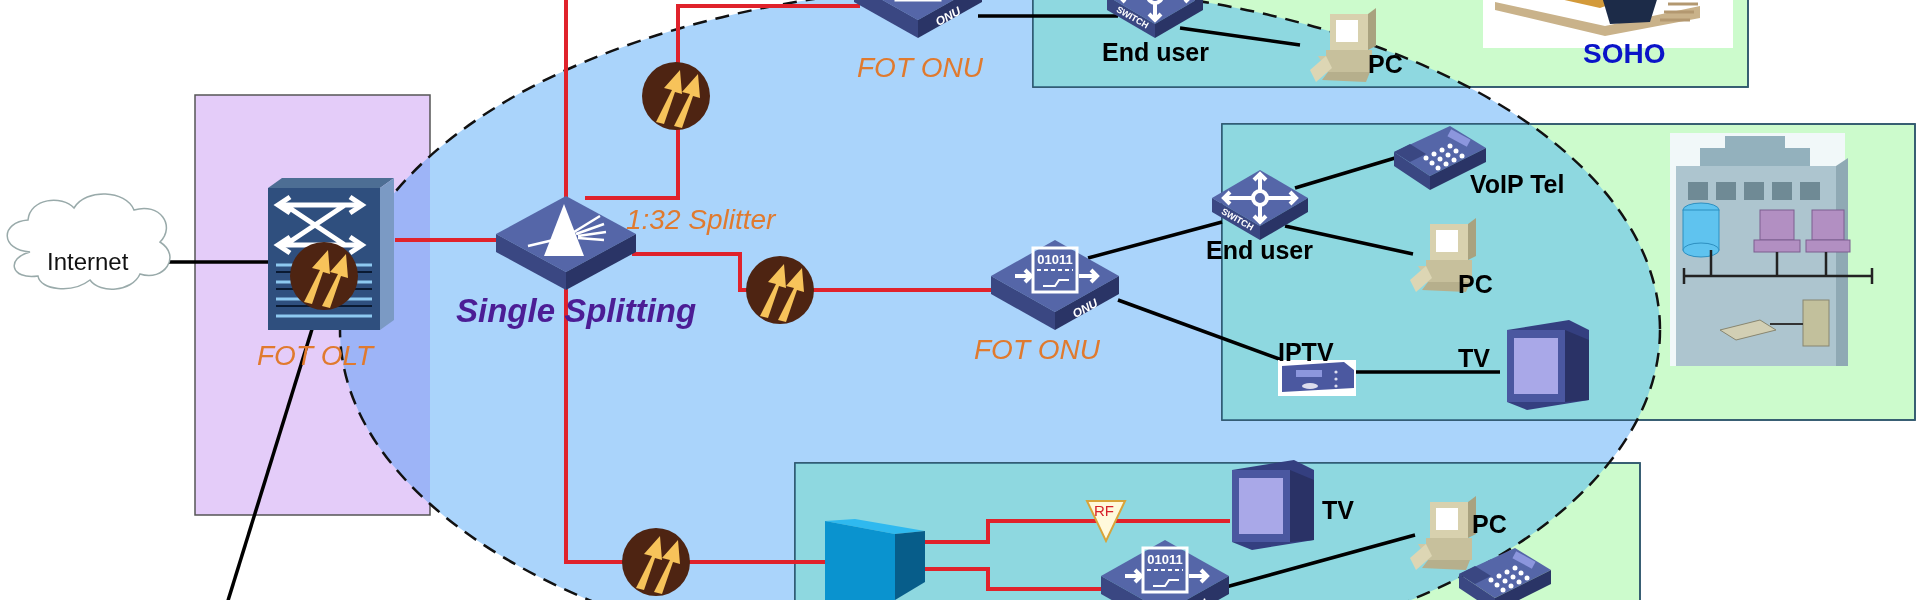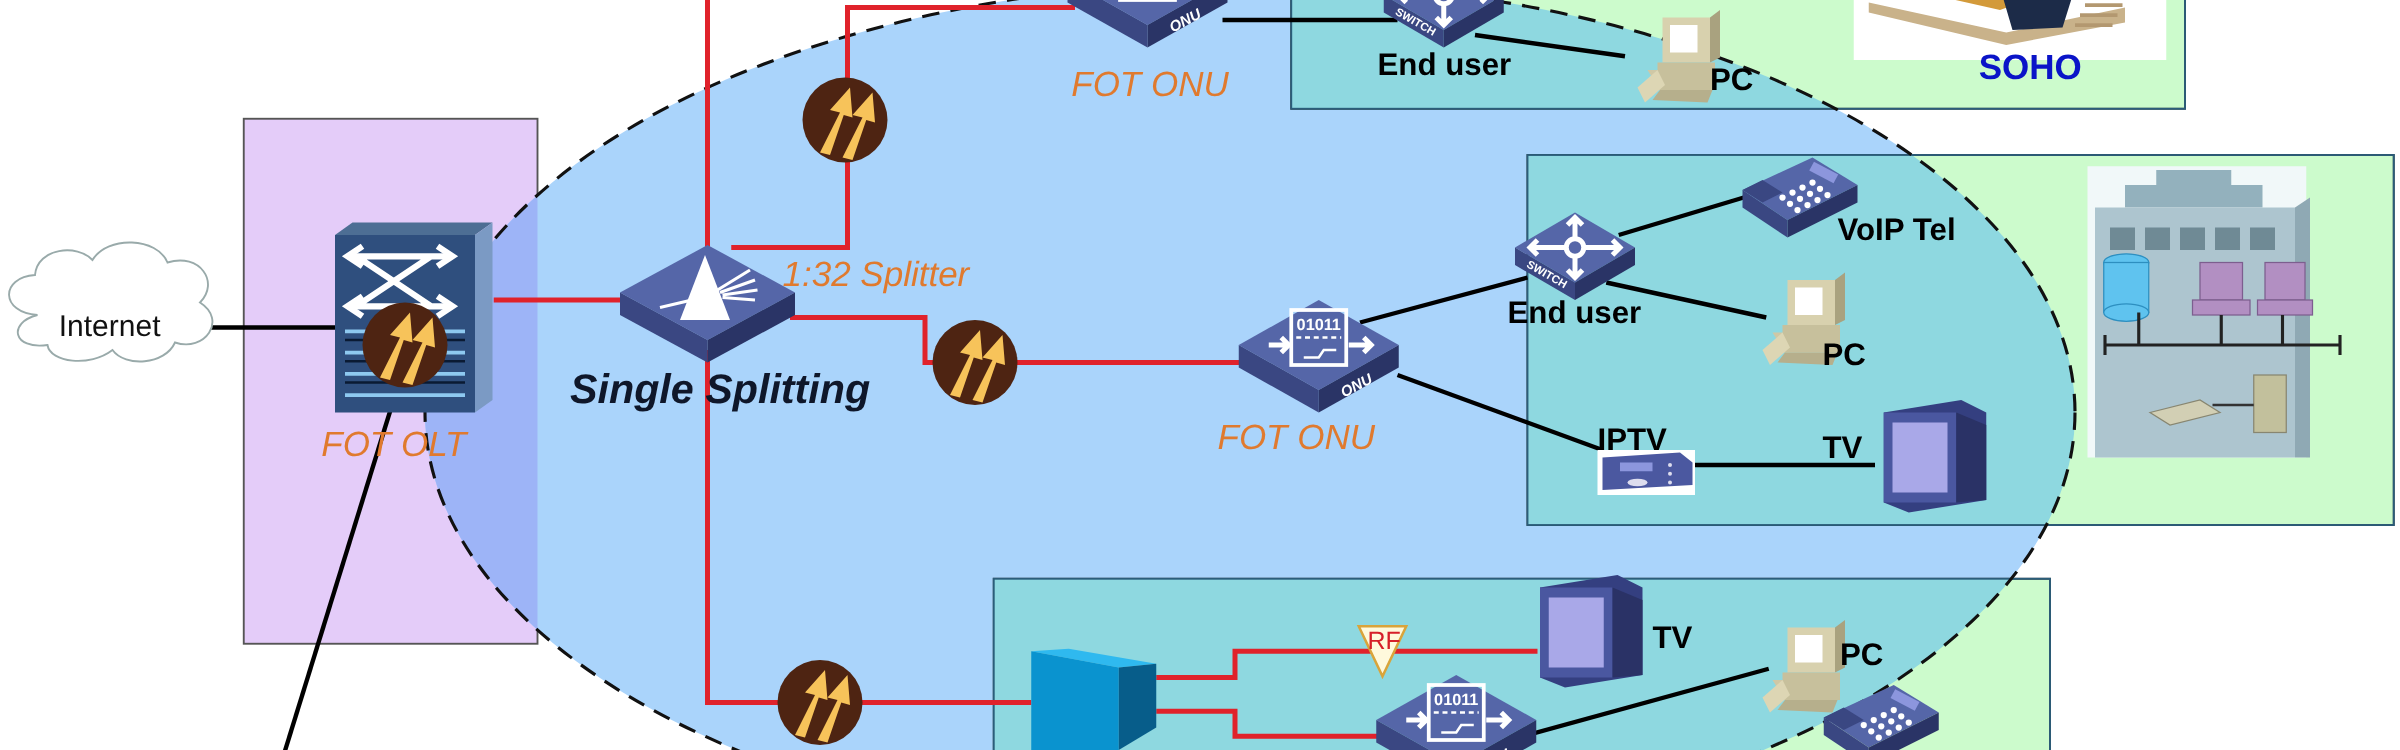--- a/index.html
+++ b/index.html
@@ -3,21 +3,21 @@
 <meta charset="utf-8">
 <style>
   html, body { margin:0; padding:0; background:#ffffff; }
   body { width:1920px; height:600px; position:relative; overflow:hidden; font-family:"Liberation Sans", sans-serif; }
   #stage { position:absolute; left:0; top:0; width:1920px; height:600px; }
   .lbl { position:absolute; white-space:nowrap; line-height:1; }
   .lbl-black { color:#000; font-weight:bold; font-size:25px; }
   .lbl-orange { color:#e07a2e; font-style:italic; font-size:28px; }
   .lbl-blue { color:#0a14c8; font-weight:bold; font-size:28px; }
   .lbl-cloud { color:#111; font-size:24px; }
-  .lbl-big { color:#0f172a; font-weight:bold; font-style:italic; font-size:33px; }
+  .lbl-big { color:#4c1d95; font-weight:bold; font-style:italic; font-size:33px; }
 </style>
 </head>
 <body>
 
 <div id="stage">
 <svg width="1920" height="600" viewBox="0 0 1920 600" xmlns="http://www.w3.org/2000/svg">
   <defs>
     <clipPath id="ellClip">
           <ellipse cx="1000" cy="330" rx="660" ry="345"></ellipse>
         </clipPath>
@@ -291,15 +291,15 @@
 <span class="lbl lbl-orange" style="left:974px;top:336px;">FOT ONU</span>
 <span class="lbl lbl-black" style="left:1102px;top:40px;">End user</span>
 <span class="lbl lbl-black" style="left:1206px;top:238px;">End user</span>
 <span class="lbl lbl-black" style="left:1368px;top:52px;">PC</span>
 <span class="lbl lbl-black" style="left:1458px;top:272px;">PC</span>
 <span class="lbl lbl-black" style="left:1472px;top:512px;">PC</span>
 <span class="lbl lbl-black" style="left:1470px;top:172px;">VoIP Tel</span>
 <span class="lbl lbl-black" style="left:1278px;top:340px;">IPTV</span>
 <span class="lbl lbl-black" style="left:1458px;top:346px;">TV</span>
 <span class="lbl lbl-black" style="left:1322px;top:498px;">TV</span>
-<span class="lbl" style="left:1094px;top:503px;font-size:20px;color:#d6202a;">RF</span>
+<span class="lbl" style="left:1094px;top:503px;font-size:15px;color:#d6202a;">RF</span>
 <span class="lbl lbl-blue" style="left:1583px;top:40px;">SOHO</span>
 </div>
 
 </body></html>

